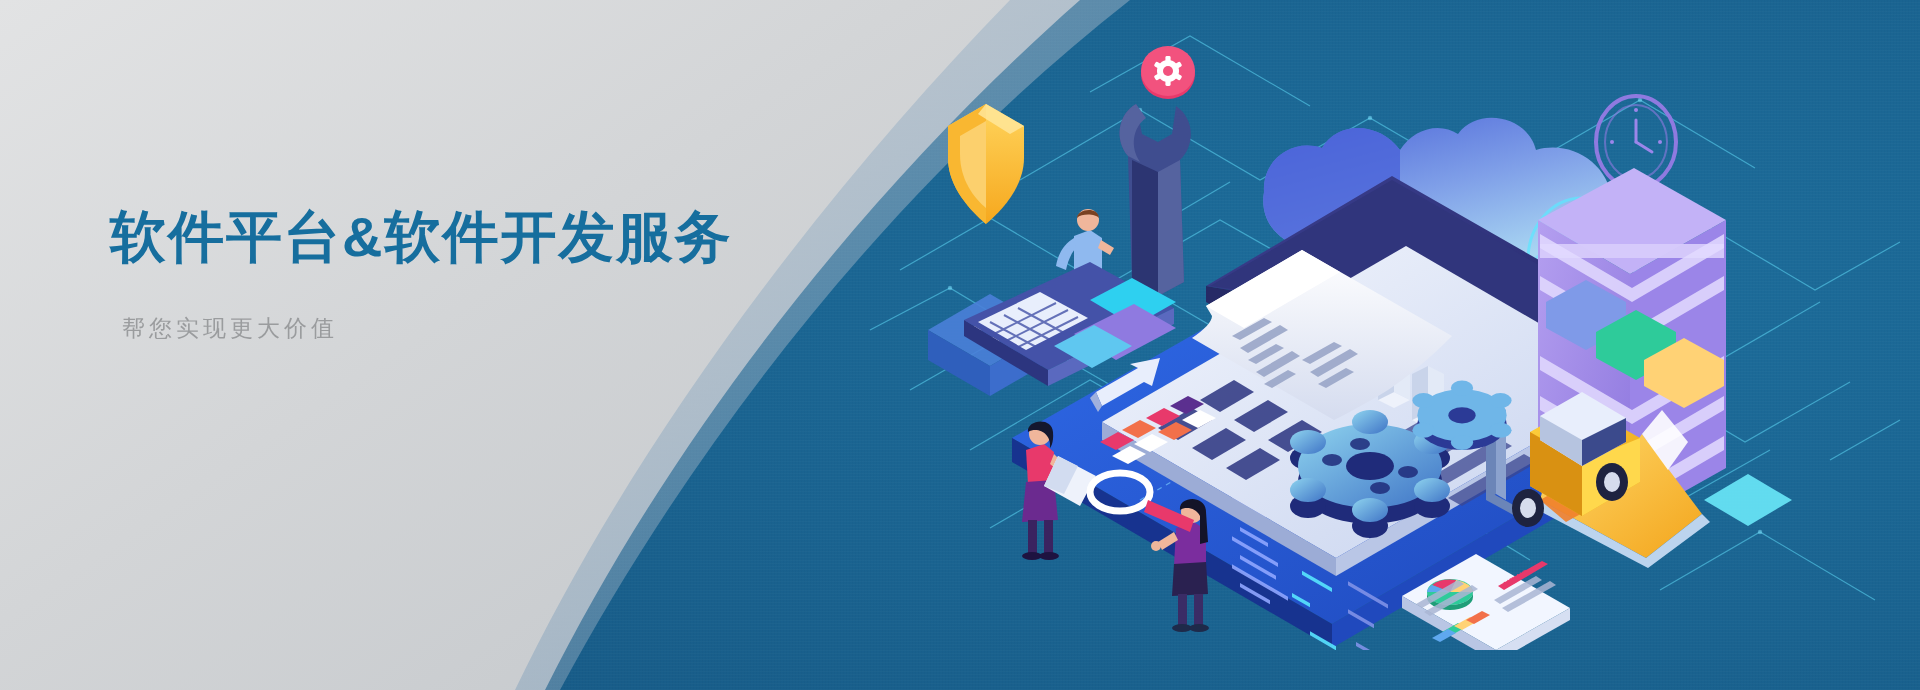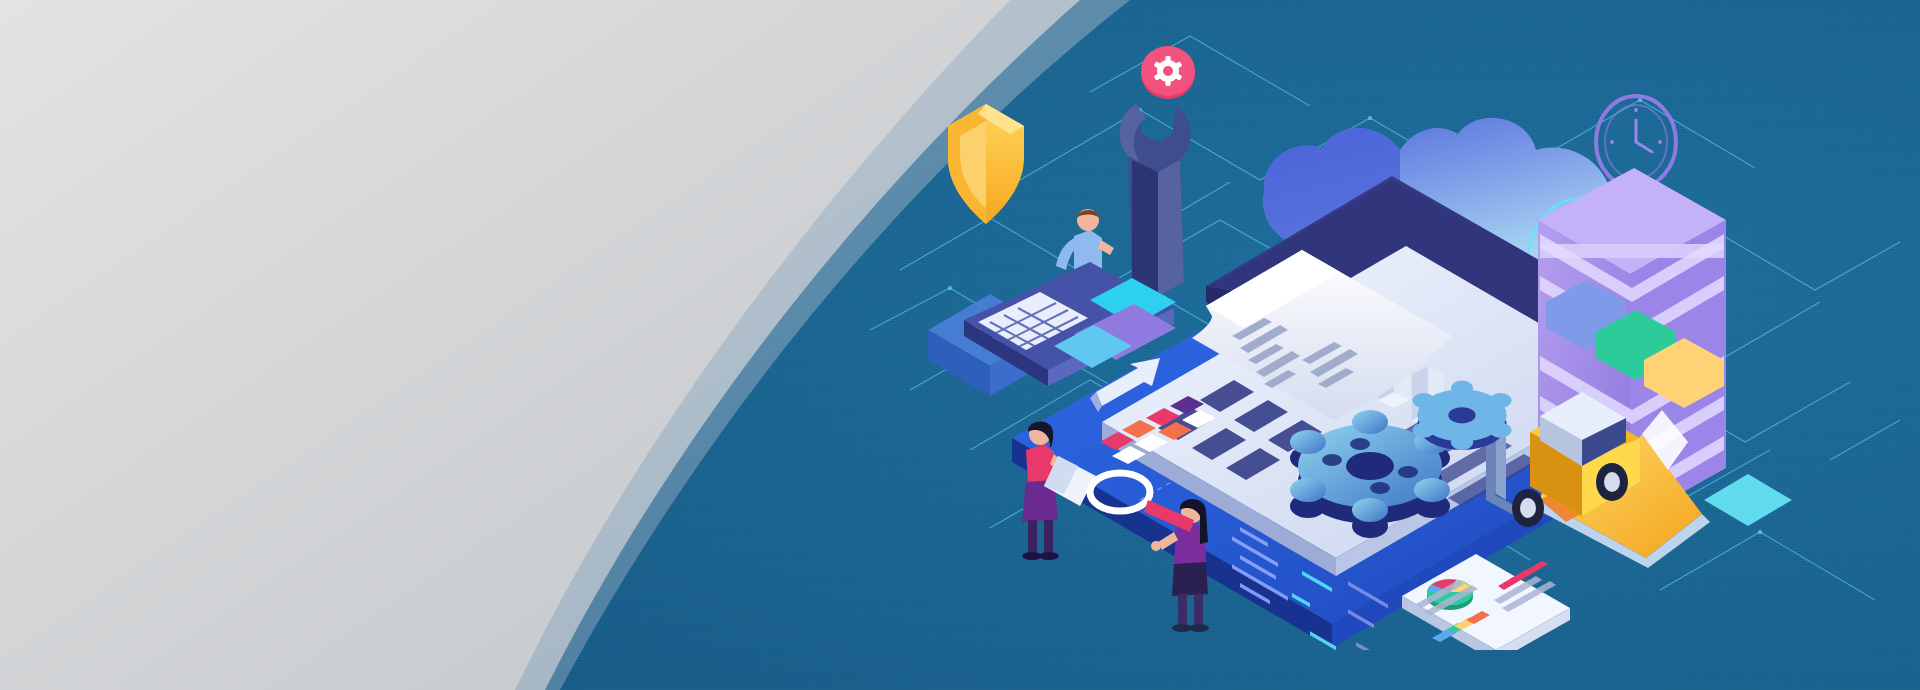--- a/index.html
+++ b/index.html
@@ -62,20 +62,24 @@
       </defs>
 
       <path d="M0,0 L1130,0 C900,180 700,430 560,690 L0,690 Z" fill="url(#gGrey3)"></path>
 
       <path d="M0,0 L1080,0 C870,185 675,430 545,690 L0,690 Z" fill="url(#gGrey2)"></path>
 
       <path d="M0,0 L1010,0 C830,185 640,430 515,690 L0,690 Z" fill="url(#gGrey)"></path>
     </svg>
   </div>
 
+  <div class="copy">
+    <h1 class="headline">软件平台&amp;软件开发服务</h1>
+    <div class="subhead">帮您实现更大价值</div>
+  </div>
 
   <div class="illus">
   <svg viewBox="0 0 1080 620" xmlns="http://www.w3.org/2000/svg">
     <defs>
       <linearGradient id="pad" x1="0" y1="0" x2="1" y2="1">
         <stop offset="0" stop-color="#2a5fd8"></stop>
             <stop offset="1" stop-color="#1b3da8"></stop>
       </linearGradient>
       <linearGradient id="padTop" x1="0" y1="0" x2="1" y2="1">
         <stop offset="0" stop-color="#2f6ae8"></stop>

